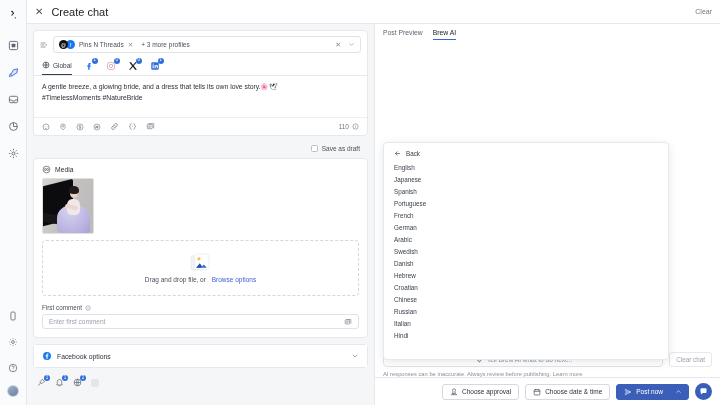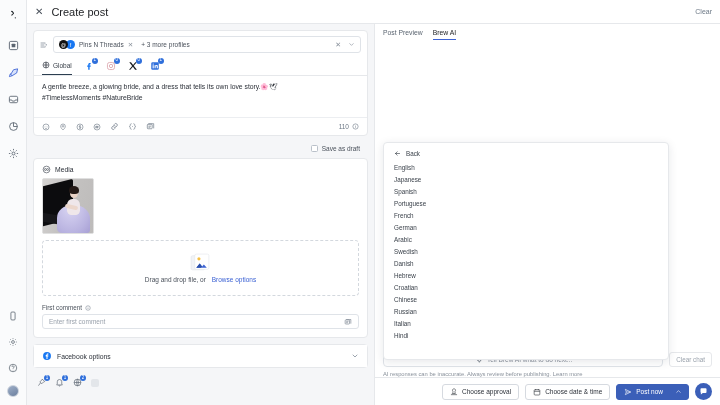--- a/index.html
+++ b/index.html
@@ -297,21 +297,21 @@
           <circle cx="12" cy="17" r=".9" fill="currentColor" stroke="none"></circle>
       </svg>
     </div>
     <div class="avatar-rail"></div>
   </div>
 
   <div class="main">
 
     <div class="topbar">
       <span class="close-x">✕</span>
-      <span class="page-title">Create post</span>
+      <span class="page-title">Create chat</span>
       <span class="topbar-right">
         <span class="clear-link">Clear</span>
       </span>
     </div>
 
     <div class="body-wrap">
 
       <div class="left-pane">
 
         <div class="card">

